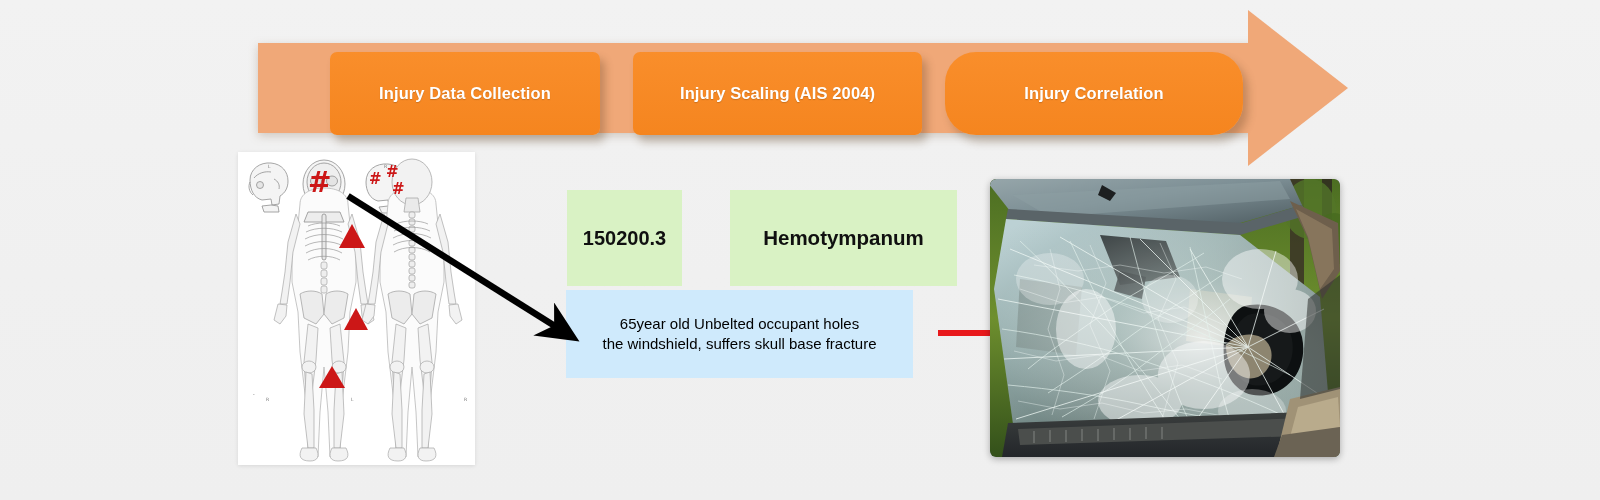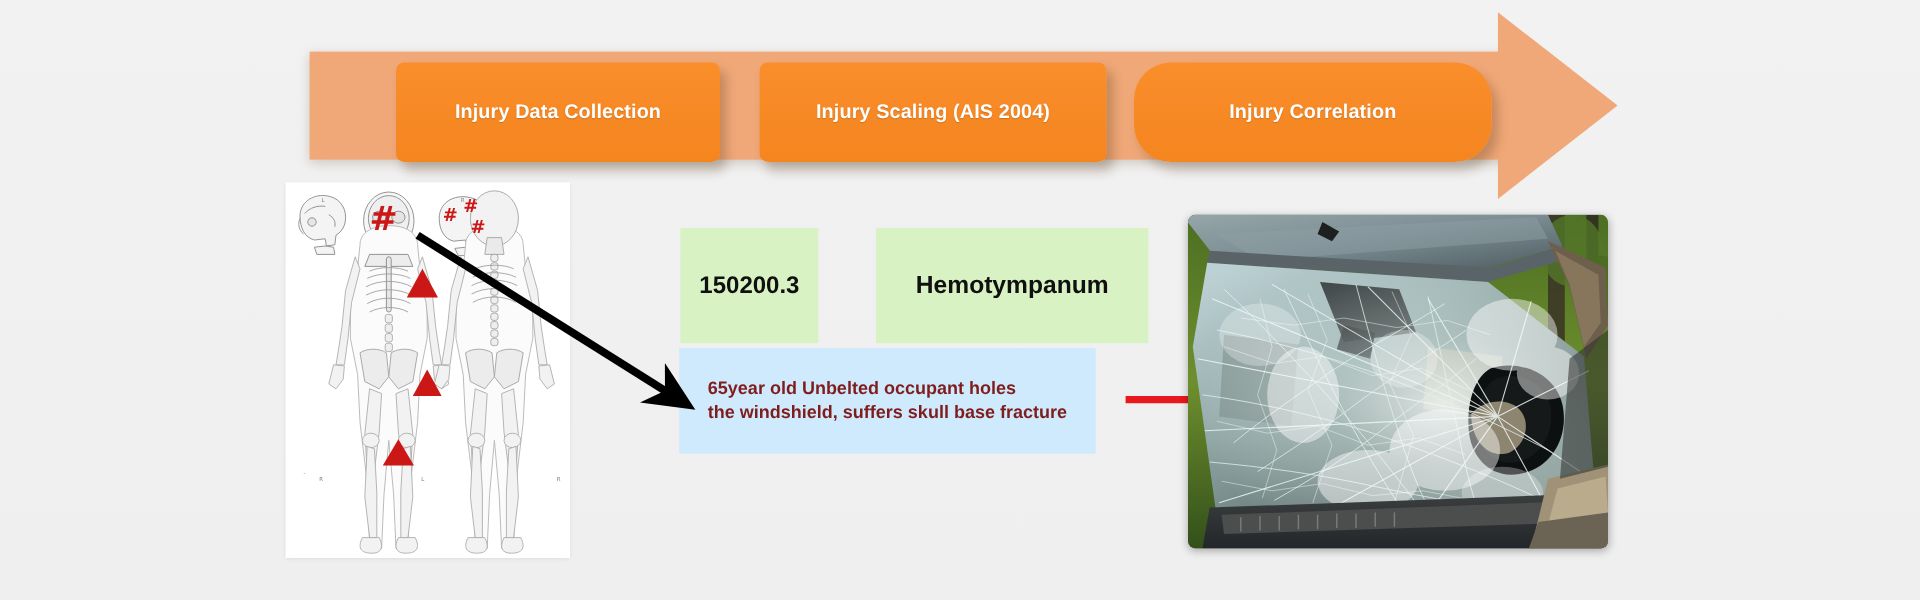--- a/index.html
+++ b/index.html
@@ -65,39 +65,40 @@
     background: #ffffff;
     box-shadow: 0 1px 4px rgba(0,0,0,0.10);
     overflow: hidden;
   }
   #skeleton-card svg { display: block; width: 237px; height: 313px; }
 
   
   .info-box {
     position: absolute;
     display: flex; align-items: center; justify-content: center;
+    text-align: center;
   }
   #code-box {
     left: 567px; top: 190px; width: 115px; height: 96px;
     background: #d9f2c4;
   }
   #code-box span { font-size: 20px; font-weight: 700; color: #101010; }
   #injury-box {
     left: 686px; top: 190px; width: 227px; height: 96px;
     background: #d9f2c4;
     margin-left: 44px;
   }
   #injury-box span { font-size: 20.5px; font-weight: 700; color: #101010; }
   #desc-box {
     left: 566px; top: 290px; width: 347px; height: 88px;
     background: #cfeafc;
     padding: 0 14px;
   }
   #desc-box span {
-    font-size: 15px; font-weight: 700; color: #7f1d1d; line-height: 1.34;
+    font-size: 15px; font-weight: 400; color: #000000; line-height: 1.34;
   }
 
   
   #black-arrow, #red-arrow {
     position: absolute; left: 0; top: 0;
     width: 1600px; height: 500px;
     pointer-events: none;
   }
 
   

